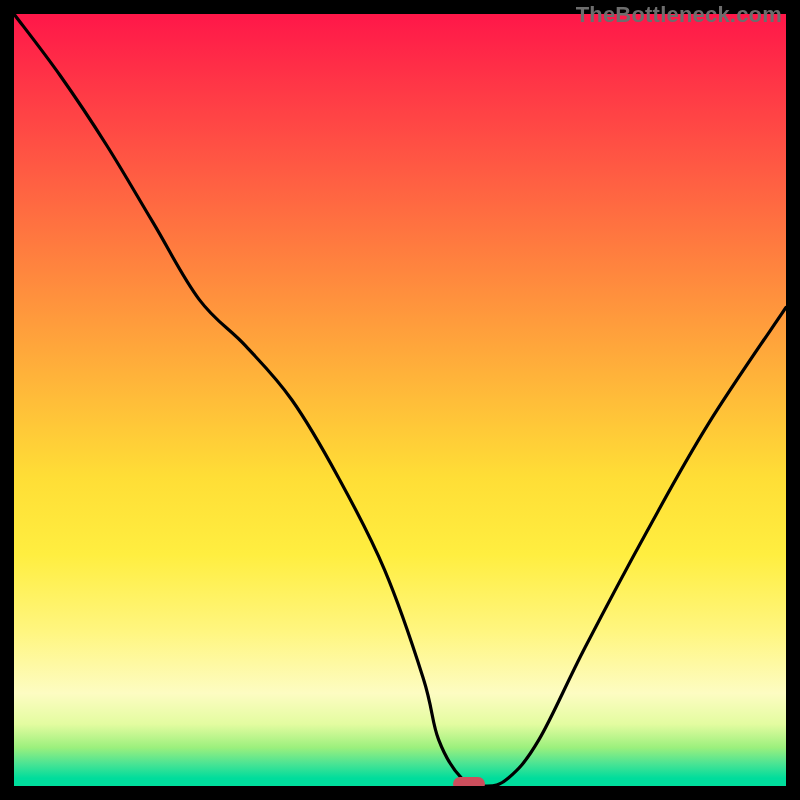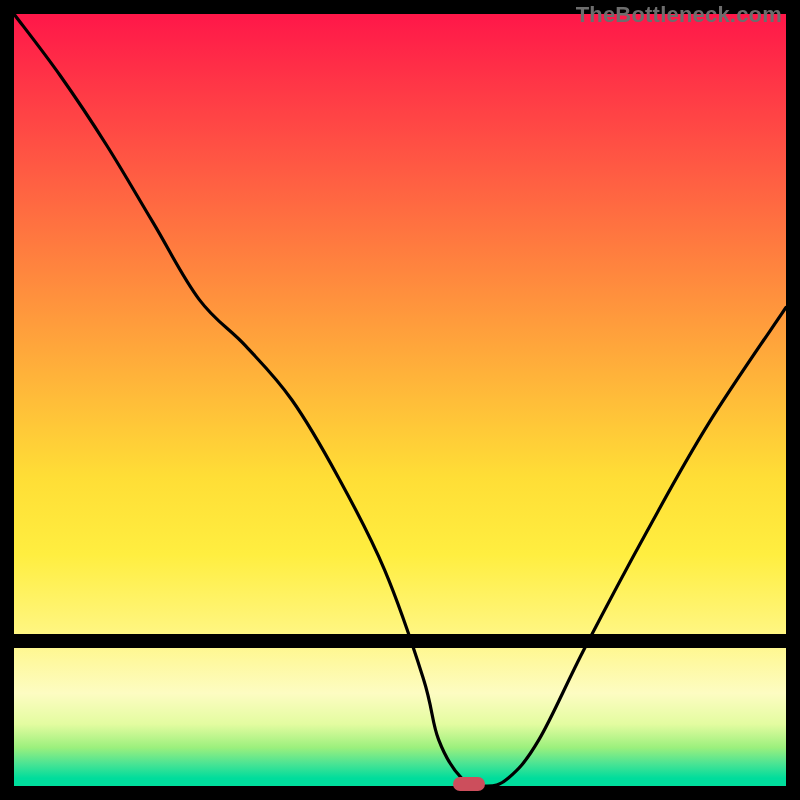--- a/index.html
+++ b/index.html
@@ -6,21 +6,21 @@
     margin: 0;
     padding: 0;
     width: 800px;
     height: 800px;
     background: #000;
     overflow: hidden;
   }
   .chart-wrap {
     position: relative;
     width: 800px;
-    height: 648px;
+    height: 800px;
   }
   .border {
     position: absolute;
     inset: 0;
     border: 14px solid #000;
     box-sizing: border-box;
     pointer-events: none;
   }
   .plot {
     position: absolute;

